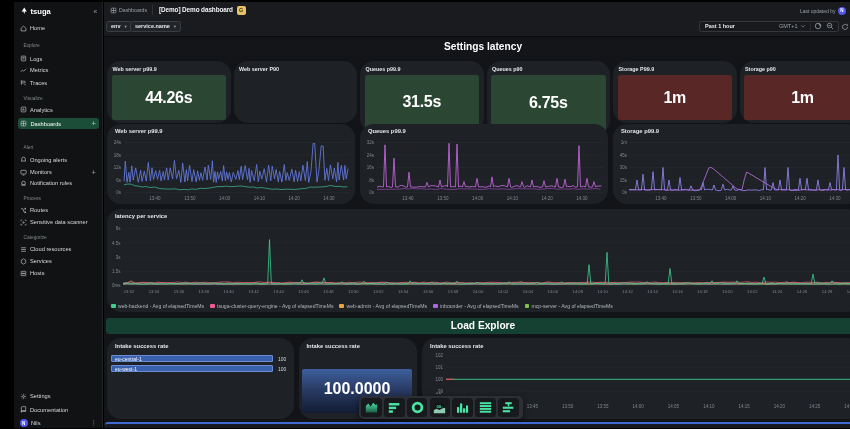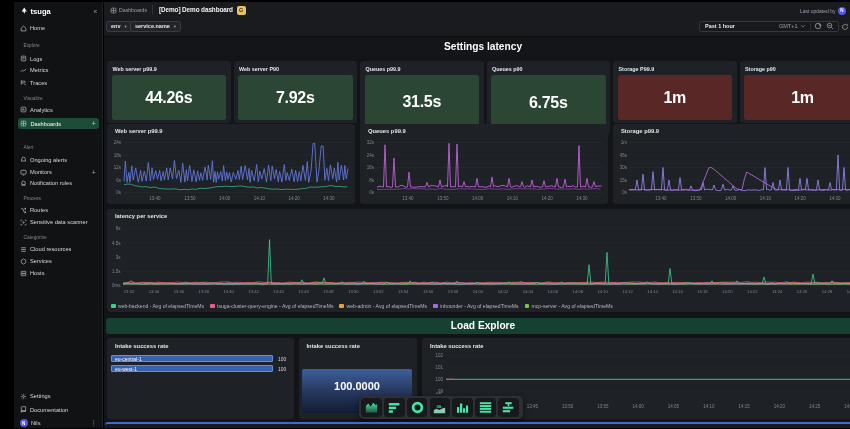--- a/index.html
+++ b/index.html
@@ -10,36 +10,36 @@
 .srow{position:absolute;left:6px;right:3px;height:11px;display:flex;align-items:center;gap:3.5px;color:#d6d9db;font-size:5.7px}
 .srow .sic{flex:0 0 auto}
 .srow.sel{background:#1b4d39;border-radius:3px;color:#fff;height:10.5px;left:4px;padding-left:2.5px;right:3px}
 .slab{position:absolute;left:10px;color:#83898c;font-size:4.8px;line-height:1}
 .plus{margin-left:auto;font-style:normal;color:#90e2b6;font-size:7.5px;padding-right:3px}
 .plus.g{color:#9aa0a4}
 .dots{margin-left:auto;font-style:normal;color:#9aa0a4;font-size:6.5px;padding-right:2px}
 .av{width:8px;height:8px;border-radius:50%;background:#5356ee;color:#fff;font-size:4.5px;display:inline-flex;align-items:center;justify-content:center;font-weight:bold}
 #logo{position:absolute;left:6px;top:4.5px;display:flex;align-items:center;gap:2.5px;color:#fff;font-weight:bold;font-size:7.6px}
 #collapse{position:absolute;right:5px;top:5.5px;color:#9aa0a4;font-size:6.5px}
-.panel{position:absolute;background:#1e2125;border-radius:3px}
+.panel{position:absolute;background:#1e2125;border-radius:14px}
 .ptitle{position:absolute;left:8px;top:4.5px;color:#e3e7e9;font-weight:bold;font-size:5.8px;white-space:nowrap}
 .statfill{position:absolute;left:4.5px;right:4.5px;top:14px;bottom:2.5px;border-radius:2.5px;display:flex;align-items:center;justify-content:center}
 .statfill.g{background:#2b4733}
 .statfill.r{background:#592725}
 .statfill span{color:#fff;font-weight:bold;font-size:16px;letter-spacing:-0.3px}
 .band{position:absolute;left:94px;width:754px;height:15.5px;background:#141518;border-radius:3px;display:flex;align-items:center;justify-content:center;color:#fff;font-weight:bold;font-size:10.2px}
 .chartsvg{position:absolute;left:0;top:0}
 .ax{font-family:"Liberation Sans",sans-serif;font-size:4.5px;fill:#82888e}
 .ax2{font-family:"Liberation Sans",sans-serif;font-size:4.2px;fill:#82888e}
 #legend{position:absolute;left:4px;bottom:3px;display:flex;gap:6px;color:#b3b9bd;font-size:5.1px;white-space:nowrap}
 .li{display:flex;align-items:center;gap:2.5px}
 .li i{width:4.5px;height:4.5px;border-radius:1px;display:inline-block}
 .bar{position:absolute;left:4px;width:162px;height:7px;background:#3a61ae;border:0.5px solid #6b8cd0;border-radius:1px;color:#fff;font-size:5px;line-height:6.2px;padding-left:3px}
 .barval{position:absolute;color:#d4d8db;font-size:5px}
-#bignum{position:absolute;left:3.5px;top:31px;width:110px;height:44px;border-radius:2px;background:linear-gradient(#3d5f9c, #2a3c66 45%, #121c33);display:flex;align-items:flex-start;justify-content:center;color:#fff;font-weight:bold;font-size:11px;padding-top:11px}
+#bignum{position:absolute;left:3.5px;top:31px;width:110px;height:44px;border-radius:2px;background:linear-gradient(#3d5f9c, #2a3c66 45%, #121c33);display:flex;align-items:flex-start;justify-content:center;color:#fff;font-weight:bold;font-size:16px;padding-top:11px}
 #toolbar{position:absolute;left:347px;top:395.5px;width:163.5px;height:23.5px;background:#2c3036;border-radius:5px;box-shadow:0 2px 6px rgba(0,0,0,.5);display:flex;align-items:center;gap:2.3px;padding-left:2.3px}
 .tbtn{width:20.5px;height:19px;background:#17191d;border-radius:3.5px;display:flex;align-items:center;justify-content:center}
 #handle{position:absolute;left:424px;top:390px;color:#8a9095;font-size:5.5px;letter-spacing:1px}
 #bstrip{position:absolute;left:93px;top:421.5px;width:757px;height:6.5px;background:#161a20;border-top:2px solid #3f6ad1;border-radius:3px 3px 0 0}
 .chip{position:absolute;top:2.5px;height:10.5px;background:#212428;border:0.5px solid #3a3e43;border-radius:2.5px;color:#e8eaec;font-weight:bold;font-size:5.5px;display:flex;align-items:center;gap:4px;padding:0 4px}
 .chip .c{color:#9aa0a4;font-size:4.5px;font-weight:normal}
 #timebox{position:absolute;right:21px;top:2.5px;width:140px;height:10.5px;border:0.5px solid #34383d;background:#17191c;border-radius:2.5px;display:flex;align-items:center;color:#e8eaec}
 .tbic{stroke:#aab0b4;fill:none;stroke-width:1.4}
 </style></head><body>
 <div id="stage">
@@ -212,23 +212,20 @@
 </div>
 <div class="band" style="top:39px">Settings latency</div>
 <div class="panel" style="left:95.0px;top:61px;width:123.5px;height:61.5px">
 <div class="ptitle" style="font-size:5.4px;left:5.5px">Web server p99.9</div>
 <div class="statfill g">
         <span>44.26s</span>
       </div>
     </div>
     <div class="panel" style="left:221.5px;top:61px;width:123.5px;height:61.5px">
 <div class="ptitle" style="font-size:5.4px;left:5.5px">Web server P90</div>
-<div class="statfill g">
-        <span>7.92s</span>
-      </div>
     </div>
     <div class="panel" style="left:348.0px;top:61px;width:123.5px;height:71px">
 <div class="ptitle" style="font-size:5.4px;left:5.5px">Queues p99.9</div>
 <div class="statfill g">
         <span>31.5s</span>
       </div>
     </div>
     <div class="panel" style="left:474.5px;top:61px;width:123.5px;height:73px">
 <div class="ptitle" style="font-size:5.4px;left:5.5px">Queues p90</div>
 <div class="statfill g">

